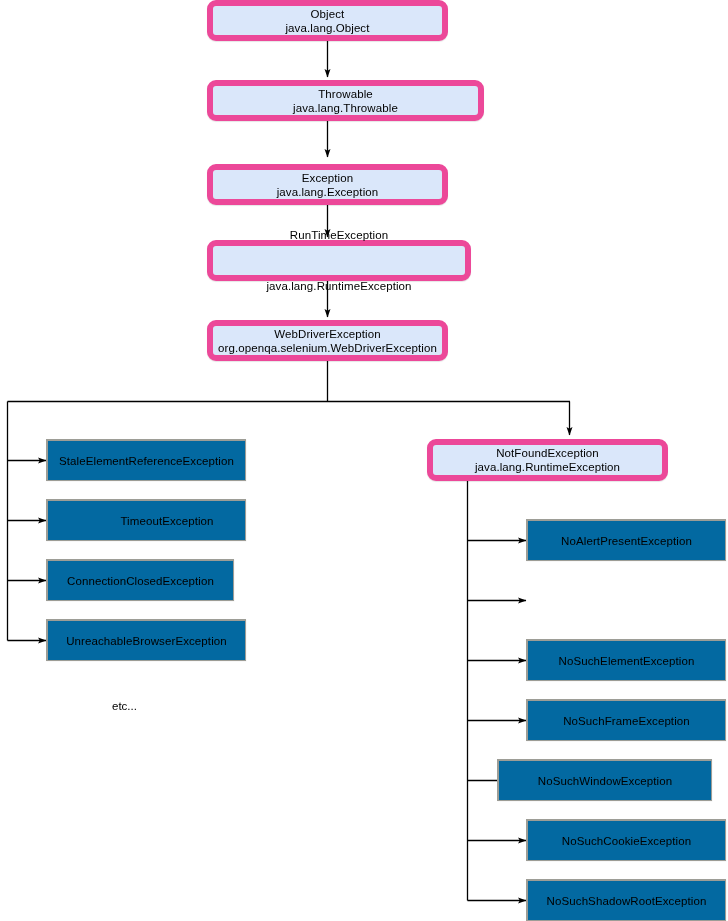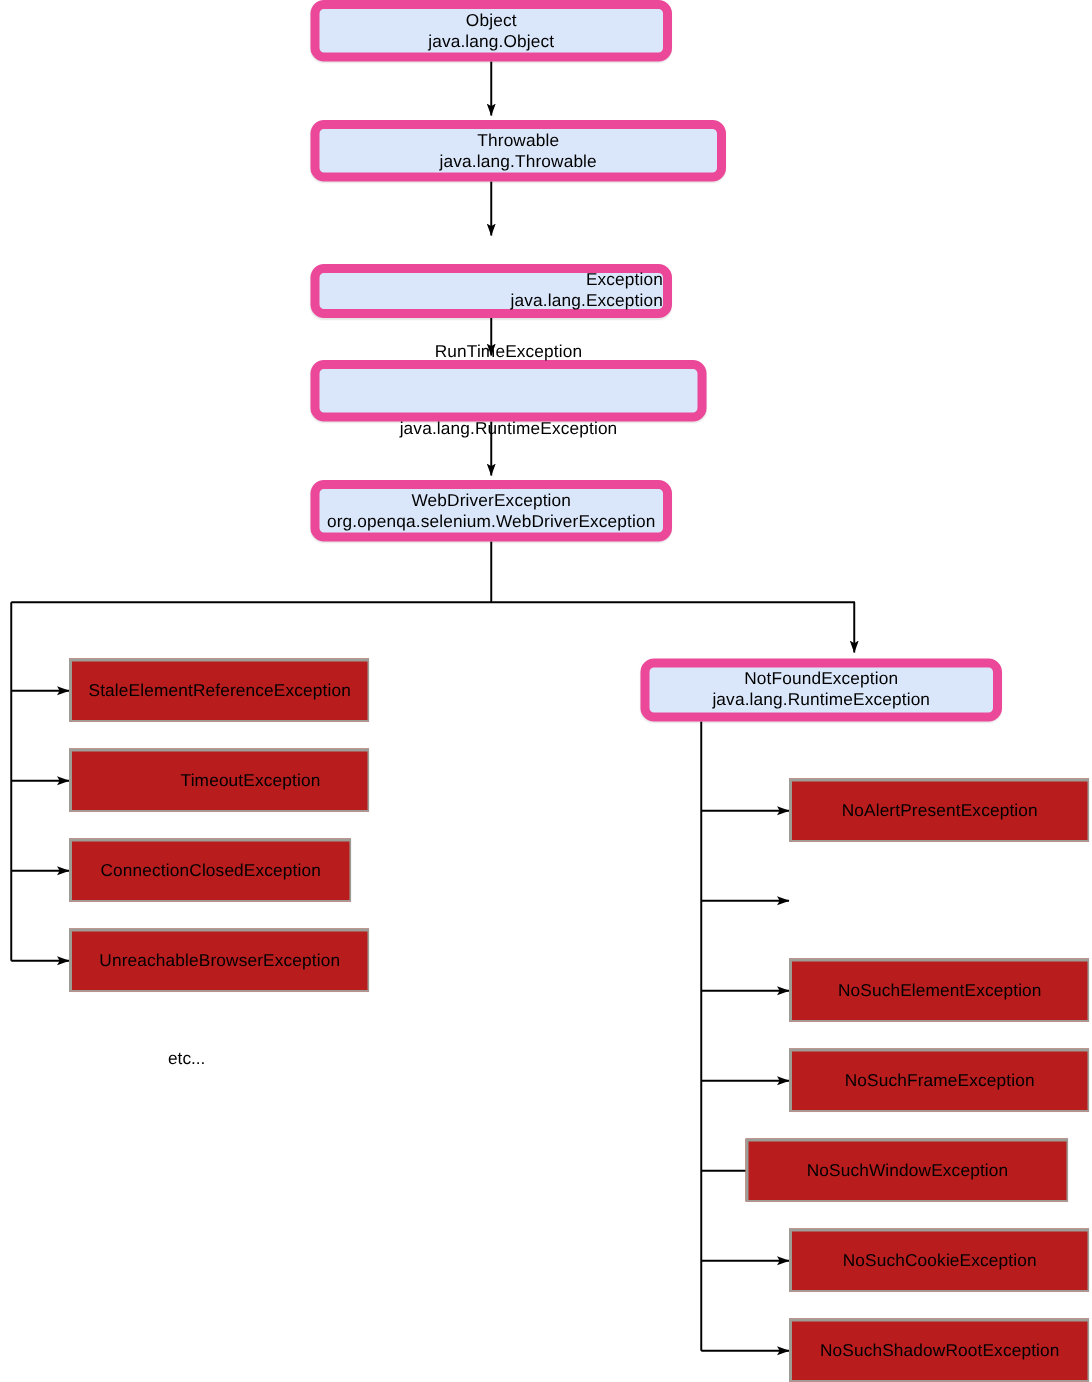--- a/index.html
+++ b/index.html
@@ -30,21 +30,21 @@
     line-height:14px;
     letter-spacing:0.1px;
   }
   .node.base{
     background:#dae7fa;
     border:6px solid #ec4899;
     border-radius:9px;
     box-shadow:0 1px 1px rgba(0,0,0,0.10);
   }
   .node.leaf{
-    background:#b91c1c;
+    background:#0369a1;
     border:1px solid #9d9d96;
     border-left-width:2px;
     border-top-width:2px;
     box-shadow:0.5px 0.5px 0 rgba(0,0,0,0.06);
   }
   .node .nm{display:block;white-space:nowrap;}
   .node .fqn{display:block;white-space:nowrap;}
 
   .etc{
     position:absolute;
@@ -99,21 +99,21 @@
   <div class="node base" style="left:207px;top:0px;width:241px;height:41px;">
     <span class="nm">Object</span>
     <span class="fqn">java.lang.Object</span>
   </div>
 
   <div class="node base" style="left:207px;top:80px;width:277px;height:41px;">
     <span class="nm">Throwable</span>
     <span class="fqn">java.lang.Throwable</span>
   </div>
 
-  <div class="node base" style="left:207px;top:176px;width:241px;height:36px;align-items:flex-end;">
+  <div class="node base" style="left:207px;top:164px;width:241px;height:41px;">
     <span class="nm">Exception</span>
     <span class="fqn">java.lang.Exception</span>
   </div>
 
   <div class="node base" style="left:207px;top:240px;width:264px;height:41px;gap:37px;">
     <span class="nm">RunTimeException</span>
     <span class="fqn">java.lang.RuntimeException</span>
   </div>
 
   <div class="node base" style="left:207px;top:320px;width:241px;height:41px;">

